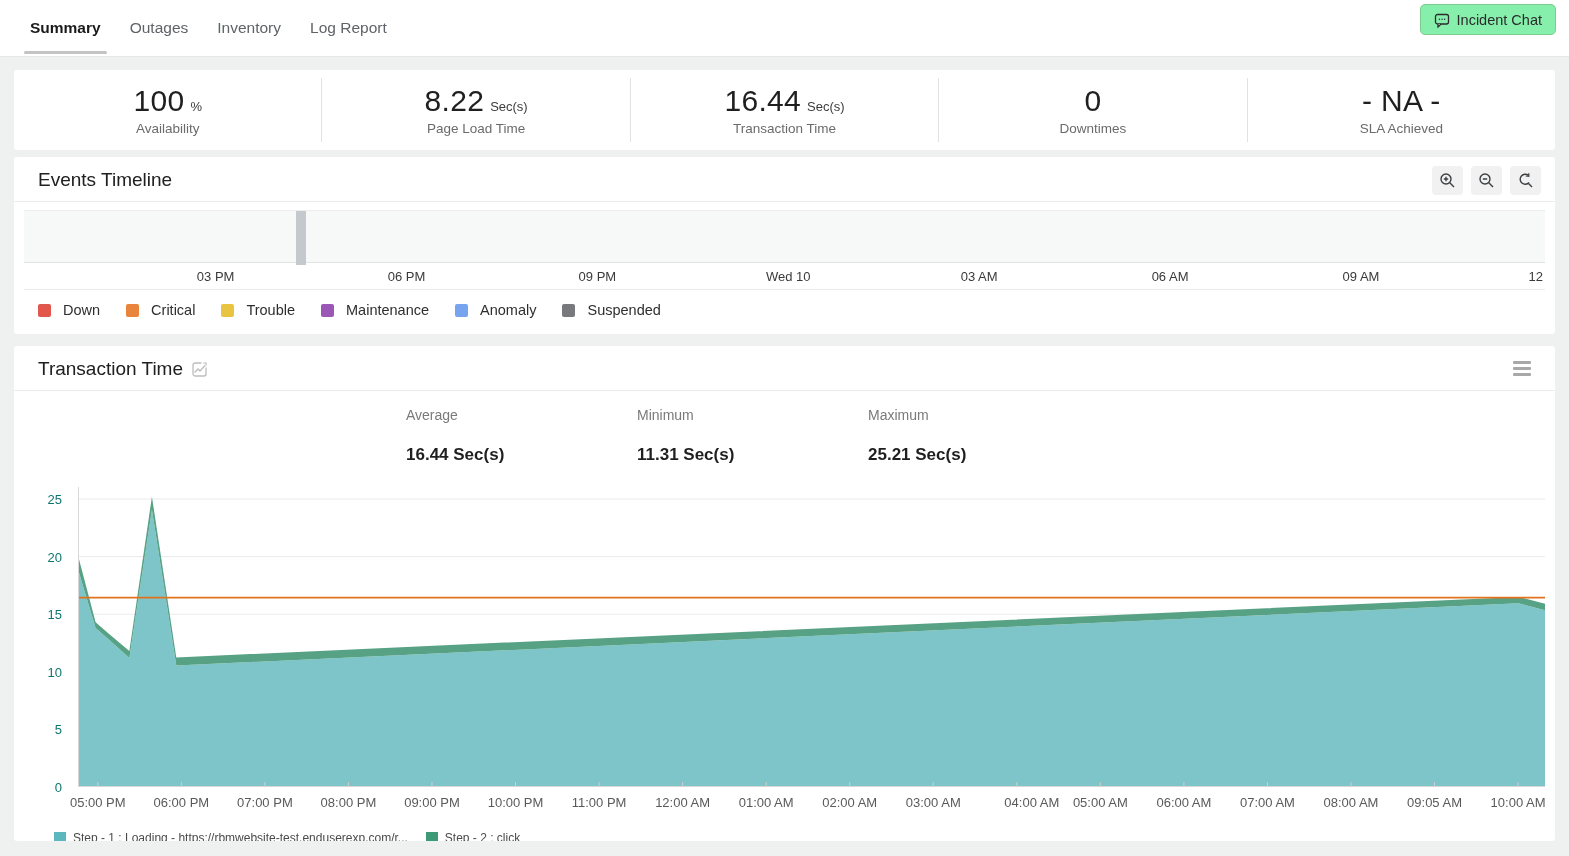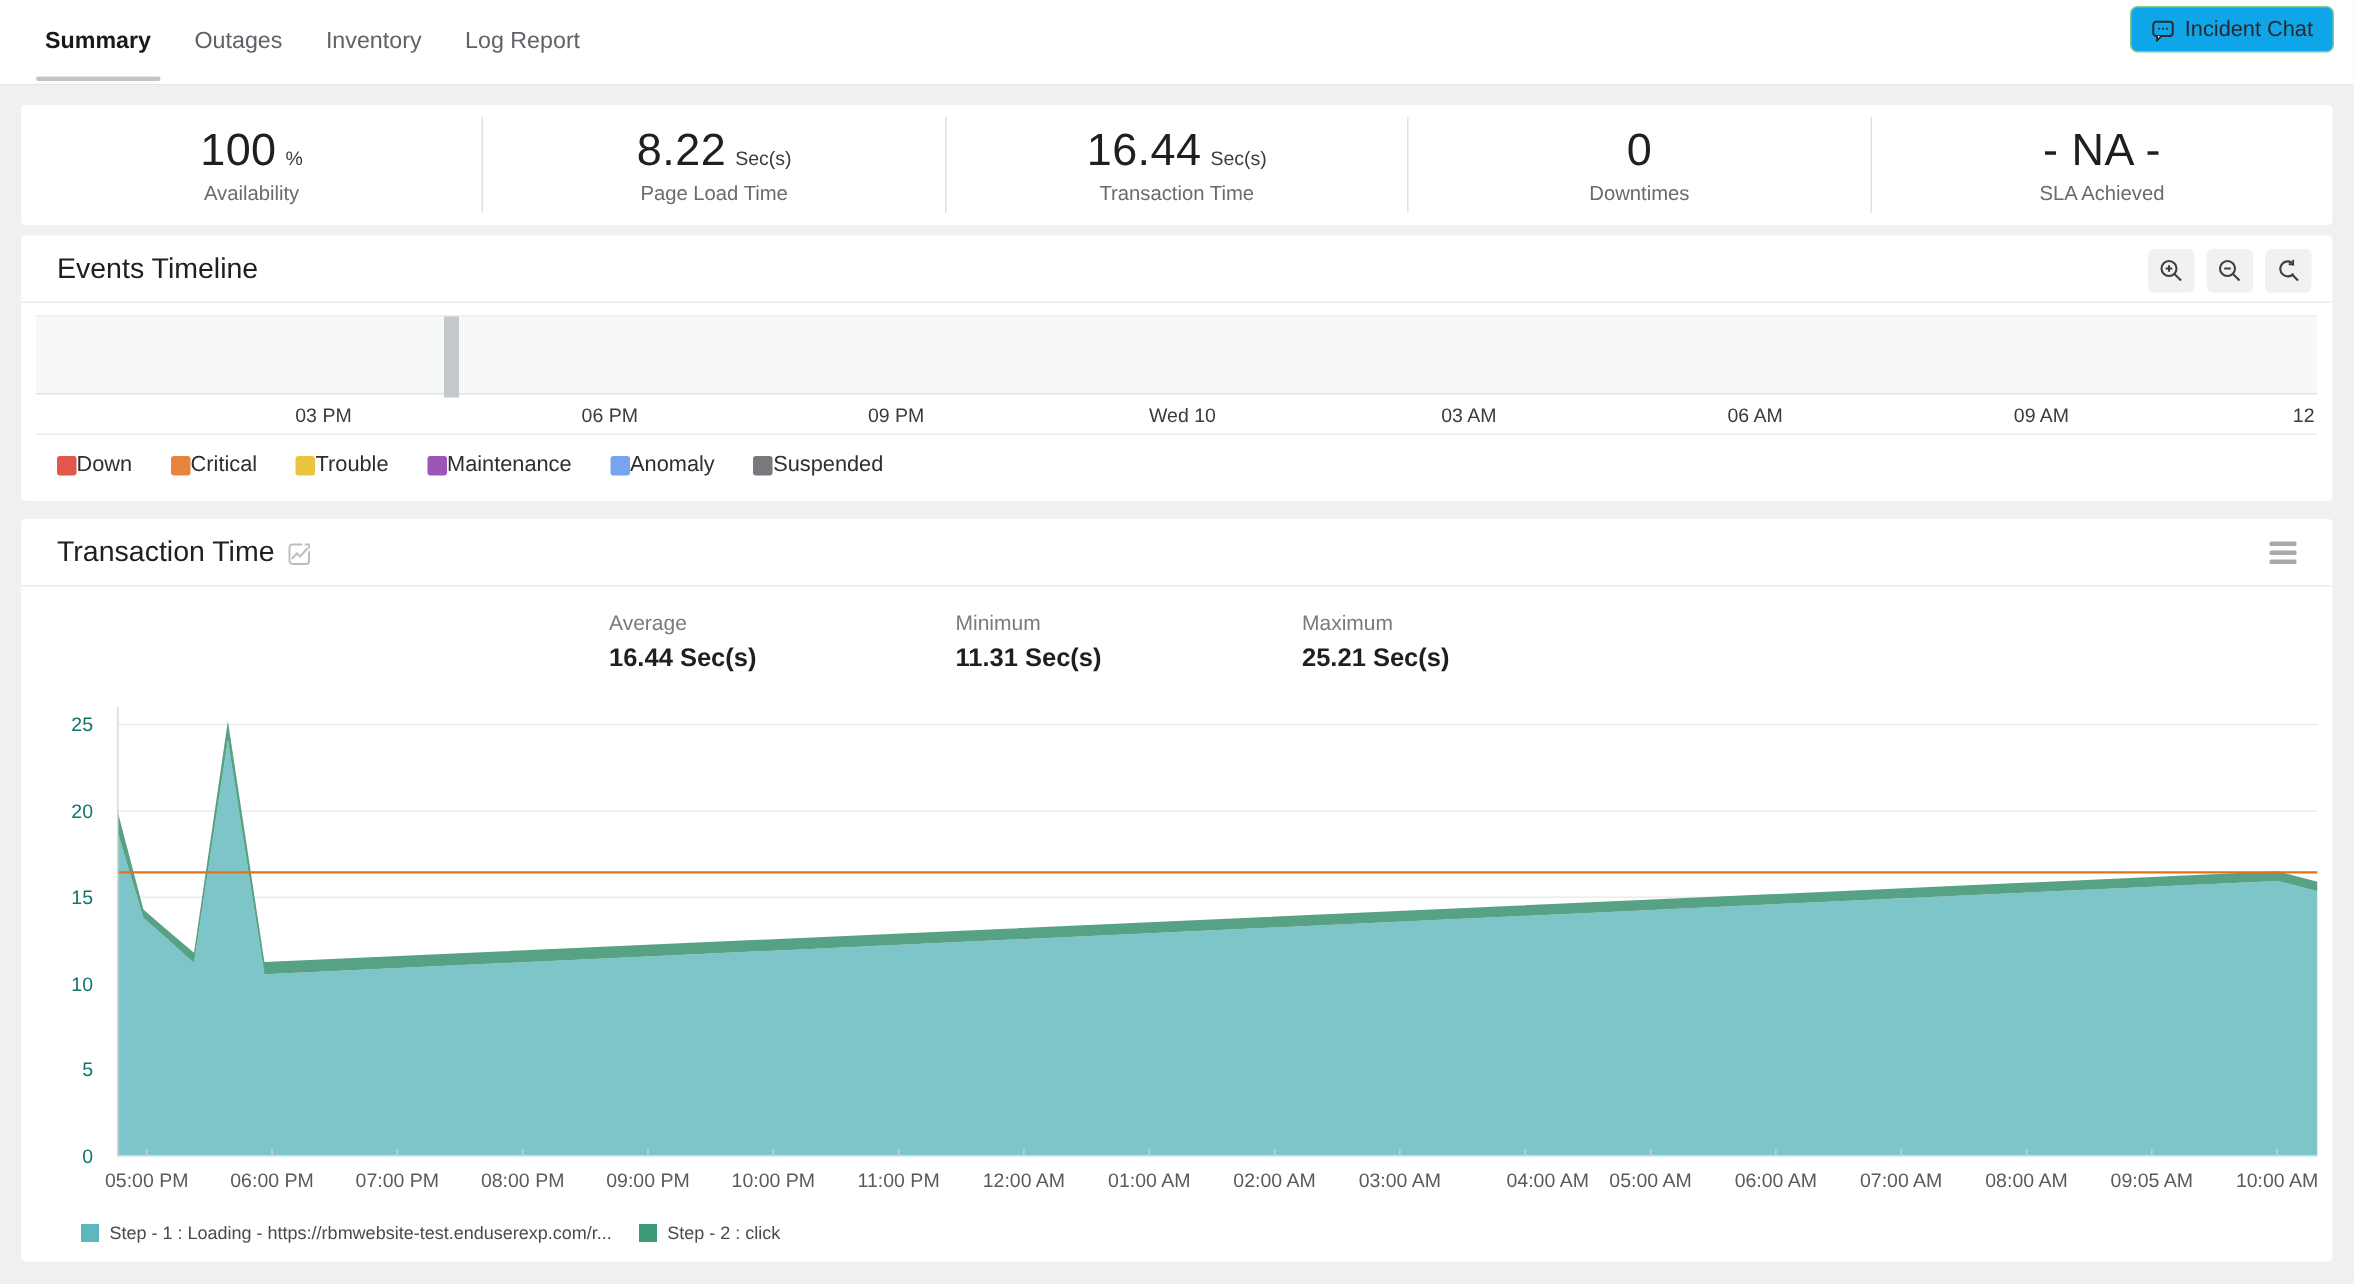--- a/index.html
+++ b/index.html
@@ -10,21 +10,21 @@
   .topbar { background:#fff; height:57px; border-bottom:1px solid #e7e7e7;
     display:flex; align-items:center; padding:0 14px; position:relative; }
   .tabs { display:flex; gap:29px; margin-left:16px; height:100%; align-items:center; }
   .tab { font-size:15.5px; color:#5f6368; cursor:pointer; position:relative;
     height:100%; display:flex; align-items:center; }
   .tab.active { color:#1a1a1a; font-weight:bold; }
   .tab.active::after { content:""; position:absolute; left:-6px; right:-6px; bottom:2px;
     height:3px; background:#c4c4c4; border-radius:2px; }
   .chat-btn { position:absolute; right:13px; top:4px; height:31px; display:flex;
     align-items:center; gap:7px; padding:0 13px; border:1px solid #7ecb90;
-    border-radius:5px; background:#0ea5e9; font-size:14.5px; color:#2b2b2b; cursor:pointer; }
+    border-radius:5px; background:#86efac; font-size:14.5px; color:#2b2b2b; cursor:pointer; }
 
   
   .page { padding:13px 14px 0 14px; }
   .card { background:#fff; border-radius:3px; }
 
   
   .kpi-card { height:80px; display:flex; align-items:center; }
   .kpi { flex:1; text-align:center; padding:6px 0; }
   .kpi + .kpi { border-left:1px solid #e2e2e2; }
   .kpi-value-row { display:flex; align-items:baseline; justify-content:center; gap:6px; }
@@ -42,32 +42,32 @@
     display:flex; align-items:center; justify-content:center; cursor:pointer; }
   .tl-wrap { margin:8px 10px 0 10px; overflow:hidden; }
   .tl-track { height:53px; background:#f7f8f8; border-top:1px solid #ededed;
     border-bottom:1px solid #e3e3e3; position:relative; }
   .tl-marker { position:absolute; top:0; bottom:-3px; width:10px; }
   .tl-axis { position:relative; height:27px; border-bottom:1px solid #ececec; }
   .tl-axis span { position:absolute; top:6px; transform:translateX(-50%);
     font-size:13px; color:#3a3a3a; white-space:nowrap; }
   .tl-axis span.edge { transform:none; right:2px; }
   .ev-legend { display:flex; gap:26px; padding:12px 24px 16px 24px; }
-  .ev-leg-item { display:flex; align-items:center; gap:0; font-size:14.5px; color:#2e2e2e; }
+  .ev-leg-item { display:flex; align-items:center; gap:12px; font-size:14.5px; color:#2e2e2e; }
   .sq { width:13px; height:13px; border-radius:2px; display:inline-block; }
 
   
   .tt-card { margin-top:12px; height:495px; overflow:hidden; }
   .hamburger { position:absolute; right:24px; top:15px; display:flex;
     flex-direction:column; gap:3px; cursor:pointer; }
   .hamburger i { width:18px; height:3px; background:#a8a8a8; border-radius:1px; }
   .tt-stats { display:flex; padding:16px 0 0 392px; }
   .tt-stat { width:231px; }
   .tt-stat-label { font-size:14px; color:#7a7a7a; }
-  .tt-stat-value { font-size:17px; color:#1f1f1f; font-weight:bold; margin-top:6px; }
+  .tt-stat-value { font-size:17px; color:#1f1f1f; font-weight:bold; margin-top:22px; }
 
   .chart-area { position:relative; margin:22px 10px 0 14px; height:300px; }
   .ylabels { position:absolute; left:0; top:0; bottom:0; width:42px; }
   .ylabels span { position:absolute; right:8px; transform:translateY(-50%);
     font-size:13px; color:#0f766e; }
   .plot { position:absolute; left:50px; right:0; top:0; bottom:0; }
   .plot svg { width:100%; height:100%; display:block; }
   .xlabels { position:relative; height:26px; margin:2px 10px 0 64px; }
   .xlabels span { position:absolute; top:6px; transform:translateX(-50%);
     font-size:13px; color:#5a5a5a; white-space:nowrap; }

